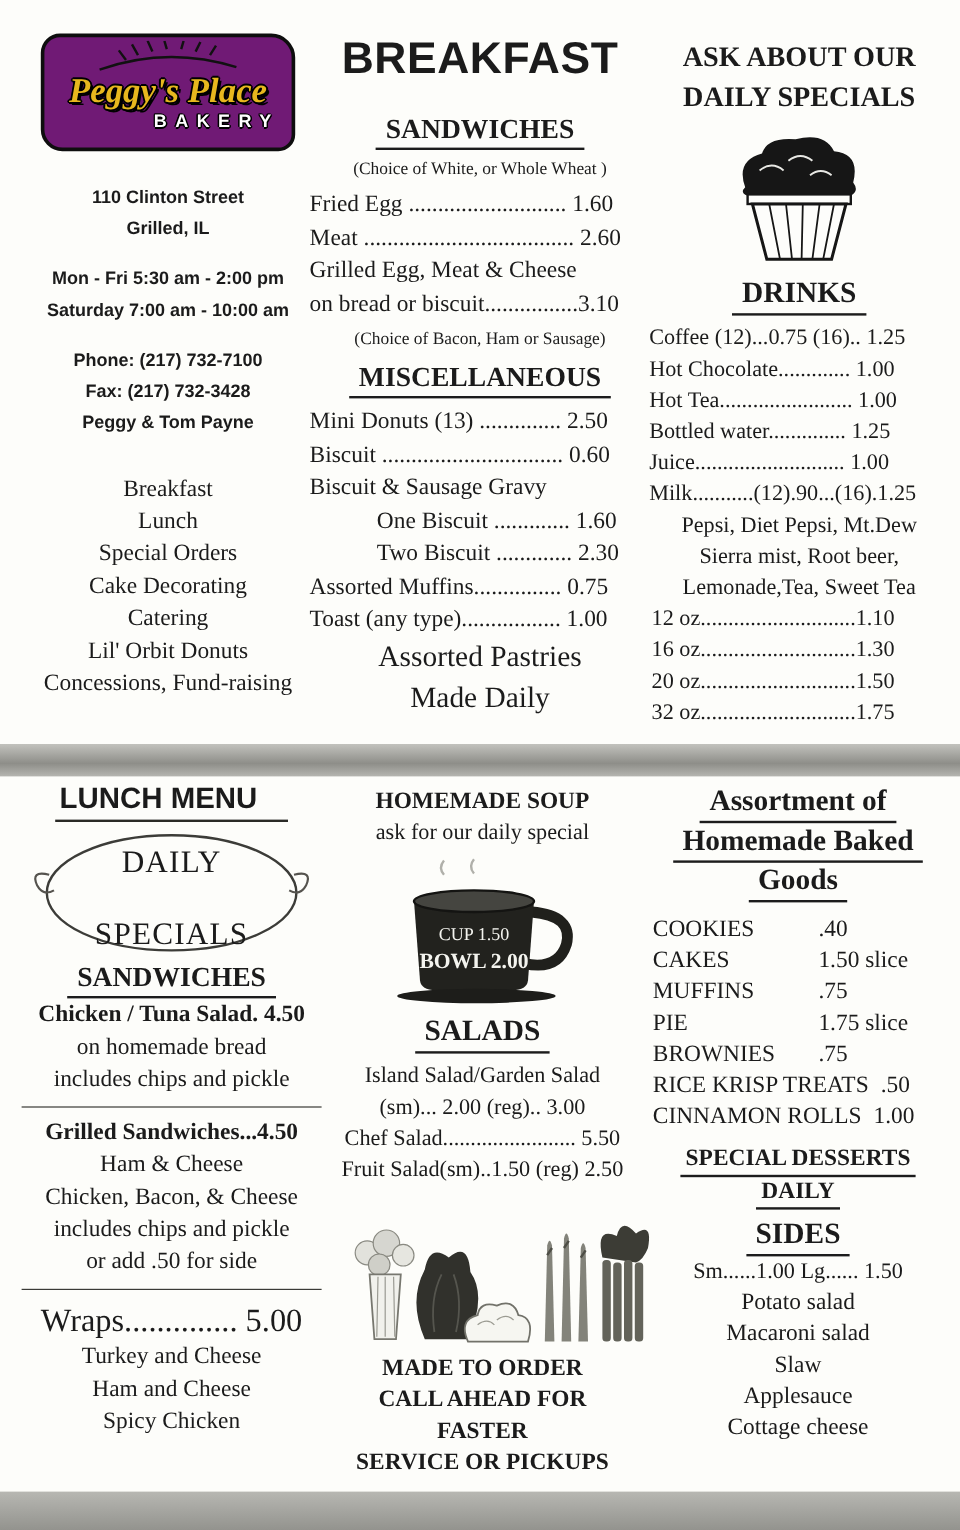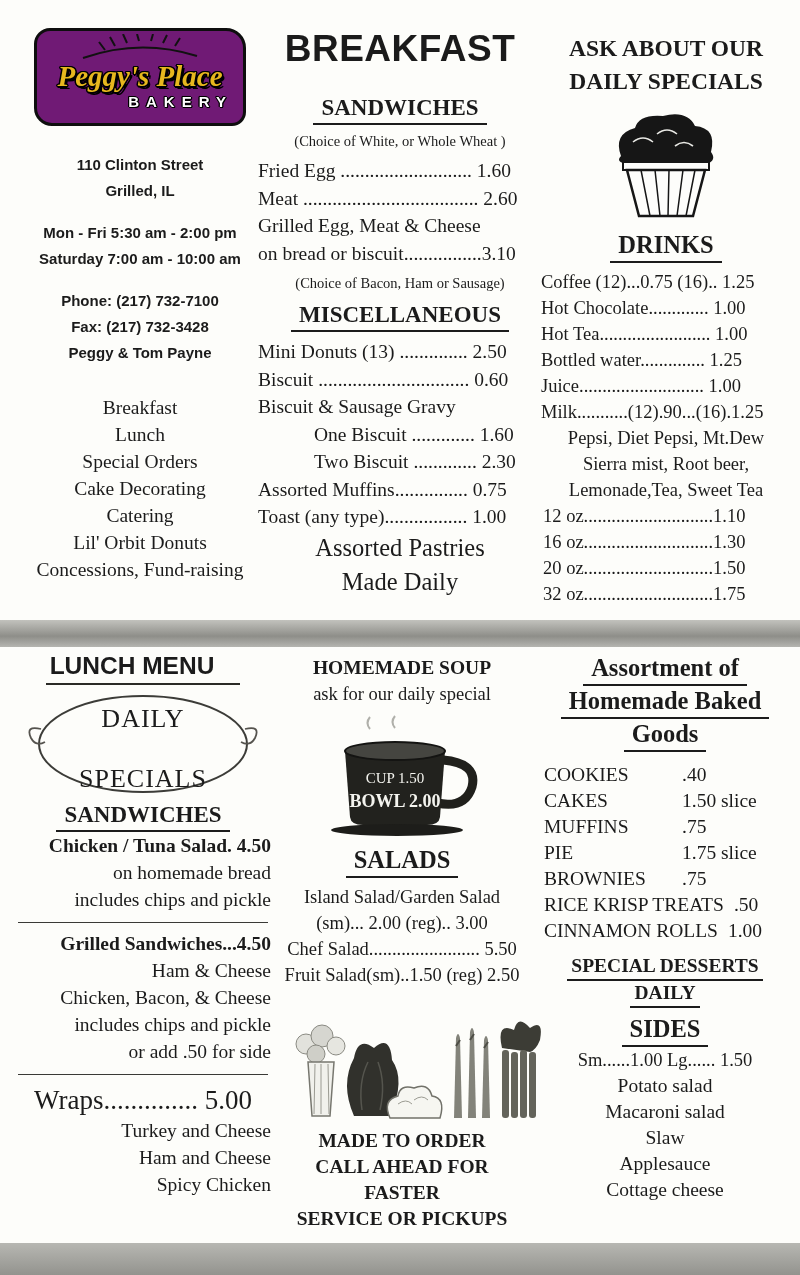--- a/index.html
+++ b/index.html
@@ -46,21 +46,21 @@
   .soda{font-size:18.5px;line-height:26px;text-align:center;}
   .size{font-size:18.5px;line-height:26px;text-align:left;padding-left:2px;}
 
   
   .lunch-title{display:inline-block;font-size:24.5px;font-weight:bold;line-height:28px;
                border-bottom:2.5px solid #2a2a26;padding:0 26px 3px 4px;text-align:center;}
   .oval-wrap{position:relative;width:232px;height:106px;margin:6px auto 4px;}
   .oval-svg{position:absolute;left:0;top:0;}
   .oval-t1{position:absolute;top:13px;left:0;right:0;font-size:26px;letter-spacing:1px;}
   .oval-t2{position:absolute;top:53px;left:0;right:0;font-size:26px;letter-spacing:1px;margin-top:20px;}
-  .lit{font-size:19.5px;line-height:27px;text-align:right;}
+  .lit{font-size:19.5px;line-height:27px;}
   .rule{border-top:1.5px solid #3a3a36;width:250px;margin:9px auto 7px;}
   .wraps-title{font-size:27px;line-height:34px;margin-top:8px;}
 
   
   .fs18s{font-size:18.5px;line-height:26px;}
   .fs19s{font-size:19.5px;line-height:26px;}
   .mug{display:block;margin:8px auto 0;}
   .veg{display:block;margin:6px auto 0;}
   .cupcake{display:block;margin:10px auto 0;}
 

